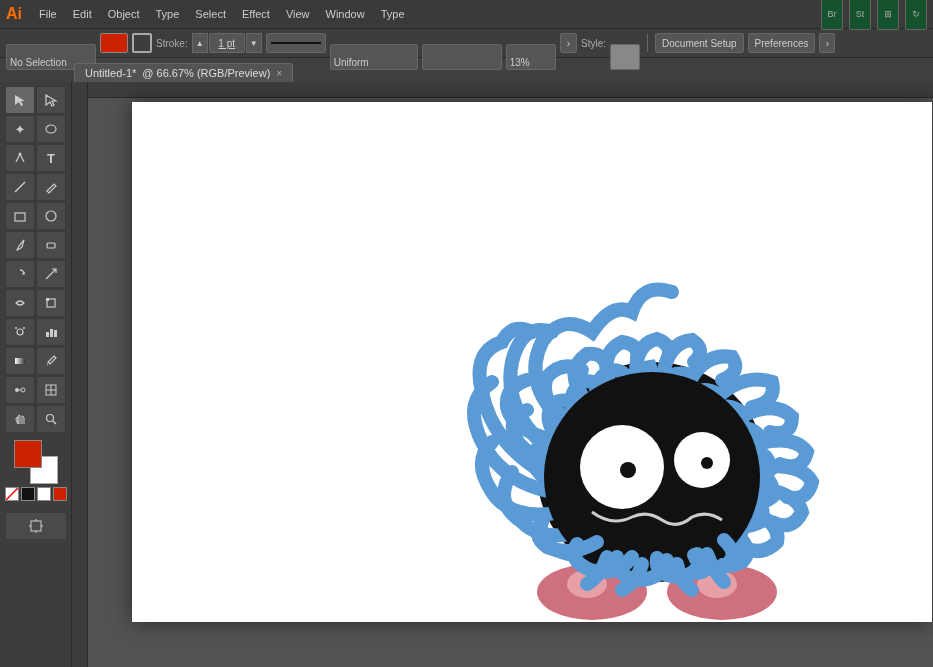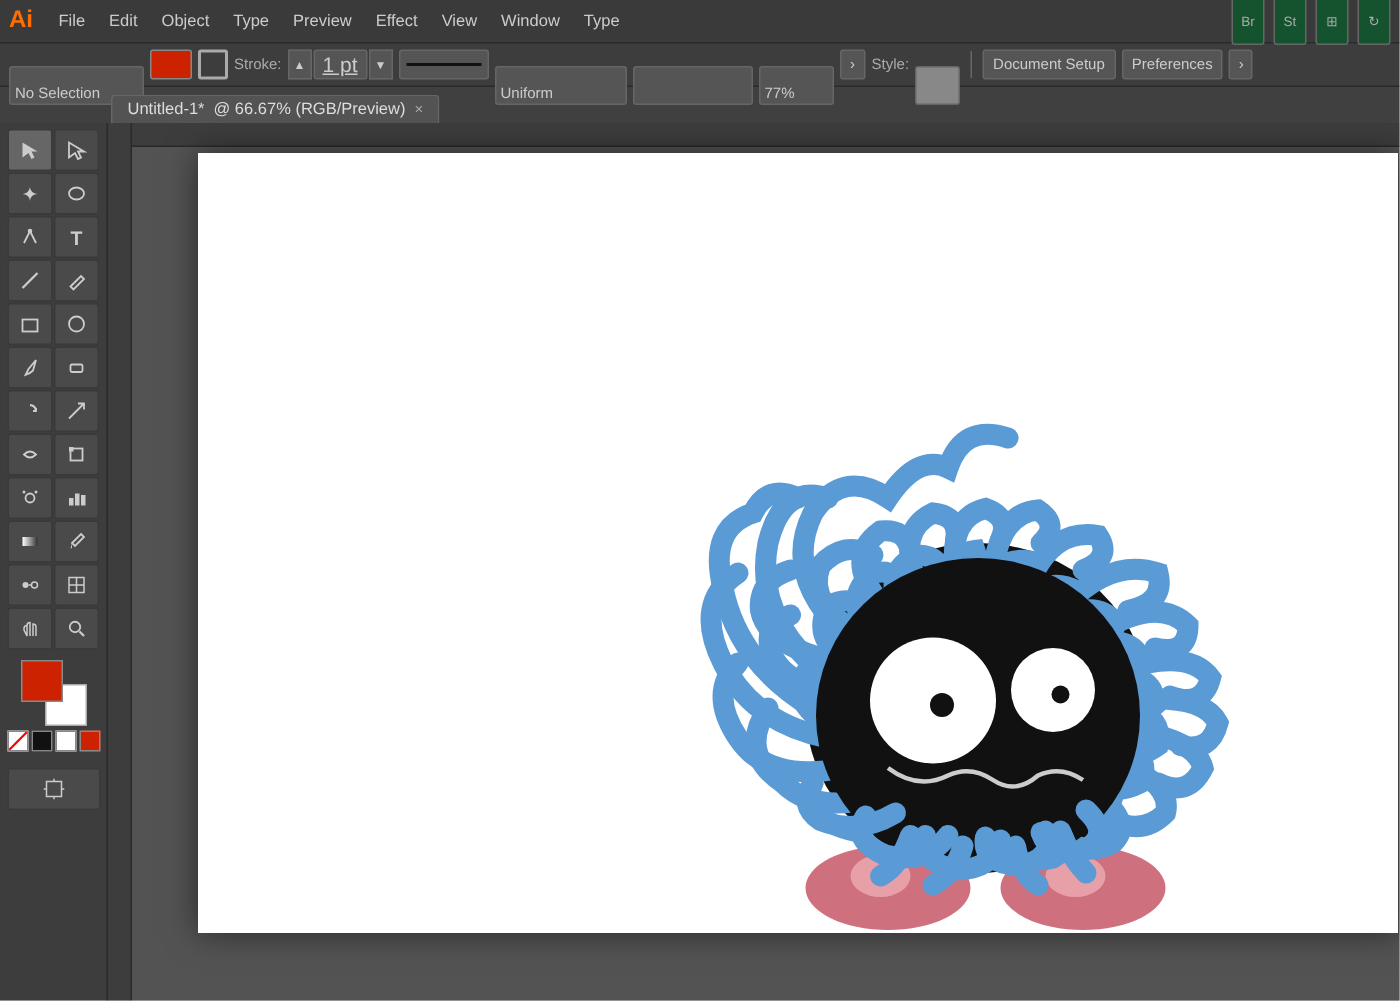--- a/index.html
+++ b/index.html
@@ -65,21 +65,21 @@
       height: 20px;
       padding: 12px 3px;
       border-radius: 2px;
       cursor: pointer;
       margin-top: 28px;
     }
     .tb-input {
       background: #555;
       border: 1px solid #666;
       color: #ccc;
-      font-size: 14px;
+      font-size: 10px;
       height: 20px;
       width: 40px;
       padding: 0 3px;
       border-radius: 2px;
       text-align: center;
       text-decoration: underline;
     }
     .tb-color-fill {
       width: 28px; height: 20px;
       background: #cc2200;
@@ -254,21 +254,21 @@
   </style>
 </head>
 <body>
 
 <div id="menu-bar">
   <span class="ai-logo">Ai</span>
   <span class="menu-item">File</span>
   <span class="menu-item">Edit</span>
   <span class="menu-item">Object</span>
   <span class="menu-item">Type</span>
-  <span class="menu-item">Preview</span>
+  <span class="menu-item">Select</span>
   <span class="menu-item">Effect</span>
   <span class="menu-item">View</span>
   <span class="menu-item">Window</span>
   <span class="menu-item">Type</span>
   <div class="menu-icons">
     <div class="menu-icon-box">Br</div>
     <div class="menu-icon-box">St</div>
     <div class="menu-icon-box">⊞</div>
     <div class="menu-icon-box">↻</div>
   </div>
@@ -287,21 +287,21 @@
     <button style="background:#555;border:1px solid #666;color:#ccc;height:20px;width:16px;cursor:pointer;font-size:8px;">▲</button>
     <input class="tb-input" value="1 pt" style="width: 36px;">
     <button style="background:#555;border:1px solid #666;color:#ccc;height:20px;width:16px;cursor:pointer;font-size:8px;">▼</button>
   </div>
 
   <div class="tb-line-preview"></div>
 
   <div class="tb-select" style="width:88px;">Uniform</div>
 
   <div class="tb-select" style="width:80px;"></div>
-  <div class="tb-select" style="width:50px;">77%</div>
+  <div class="tb-select" style="width:50px;">13%</div>
   <button class="tb-btn">›</button>
 
   <span class="tb-label">Style:</span>
   <div class="tb-select" style="width:30px;background:#888;"></div>
 
   <div class="tb-separator"></div>
 
   <button class="tb-btn">Document Setup</button>
 
   <button class="tb-btn">Preferences</button>

